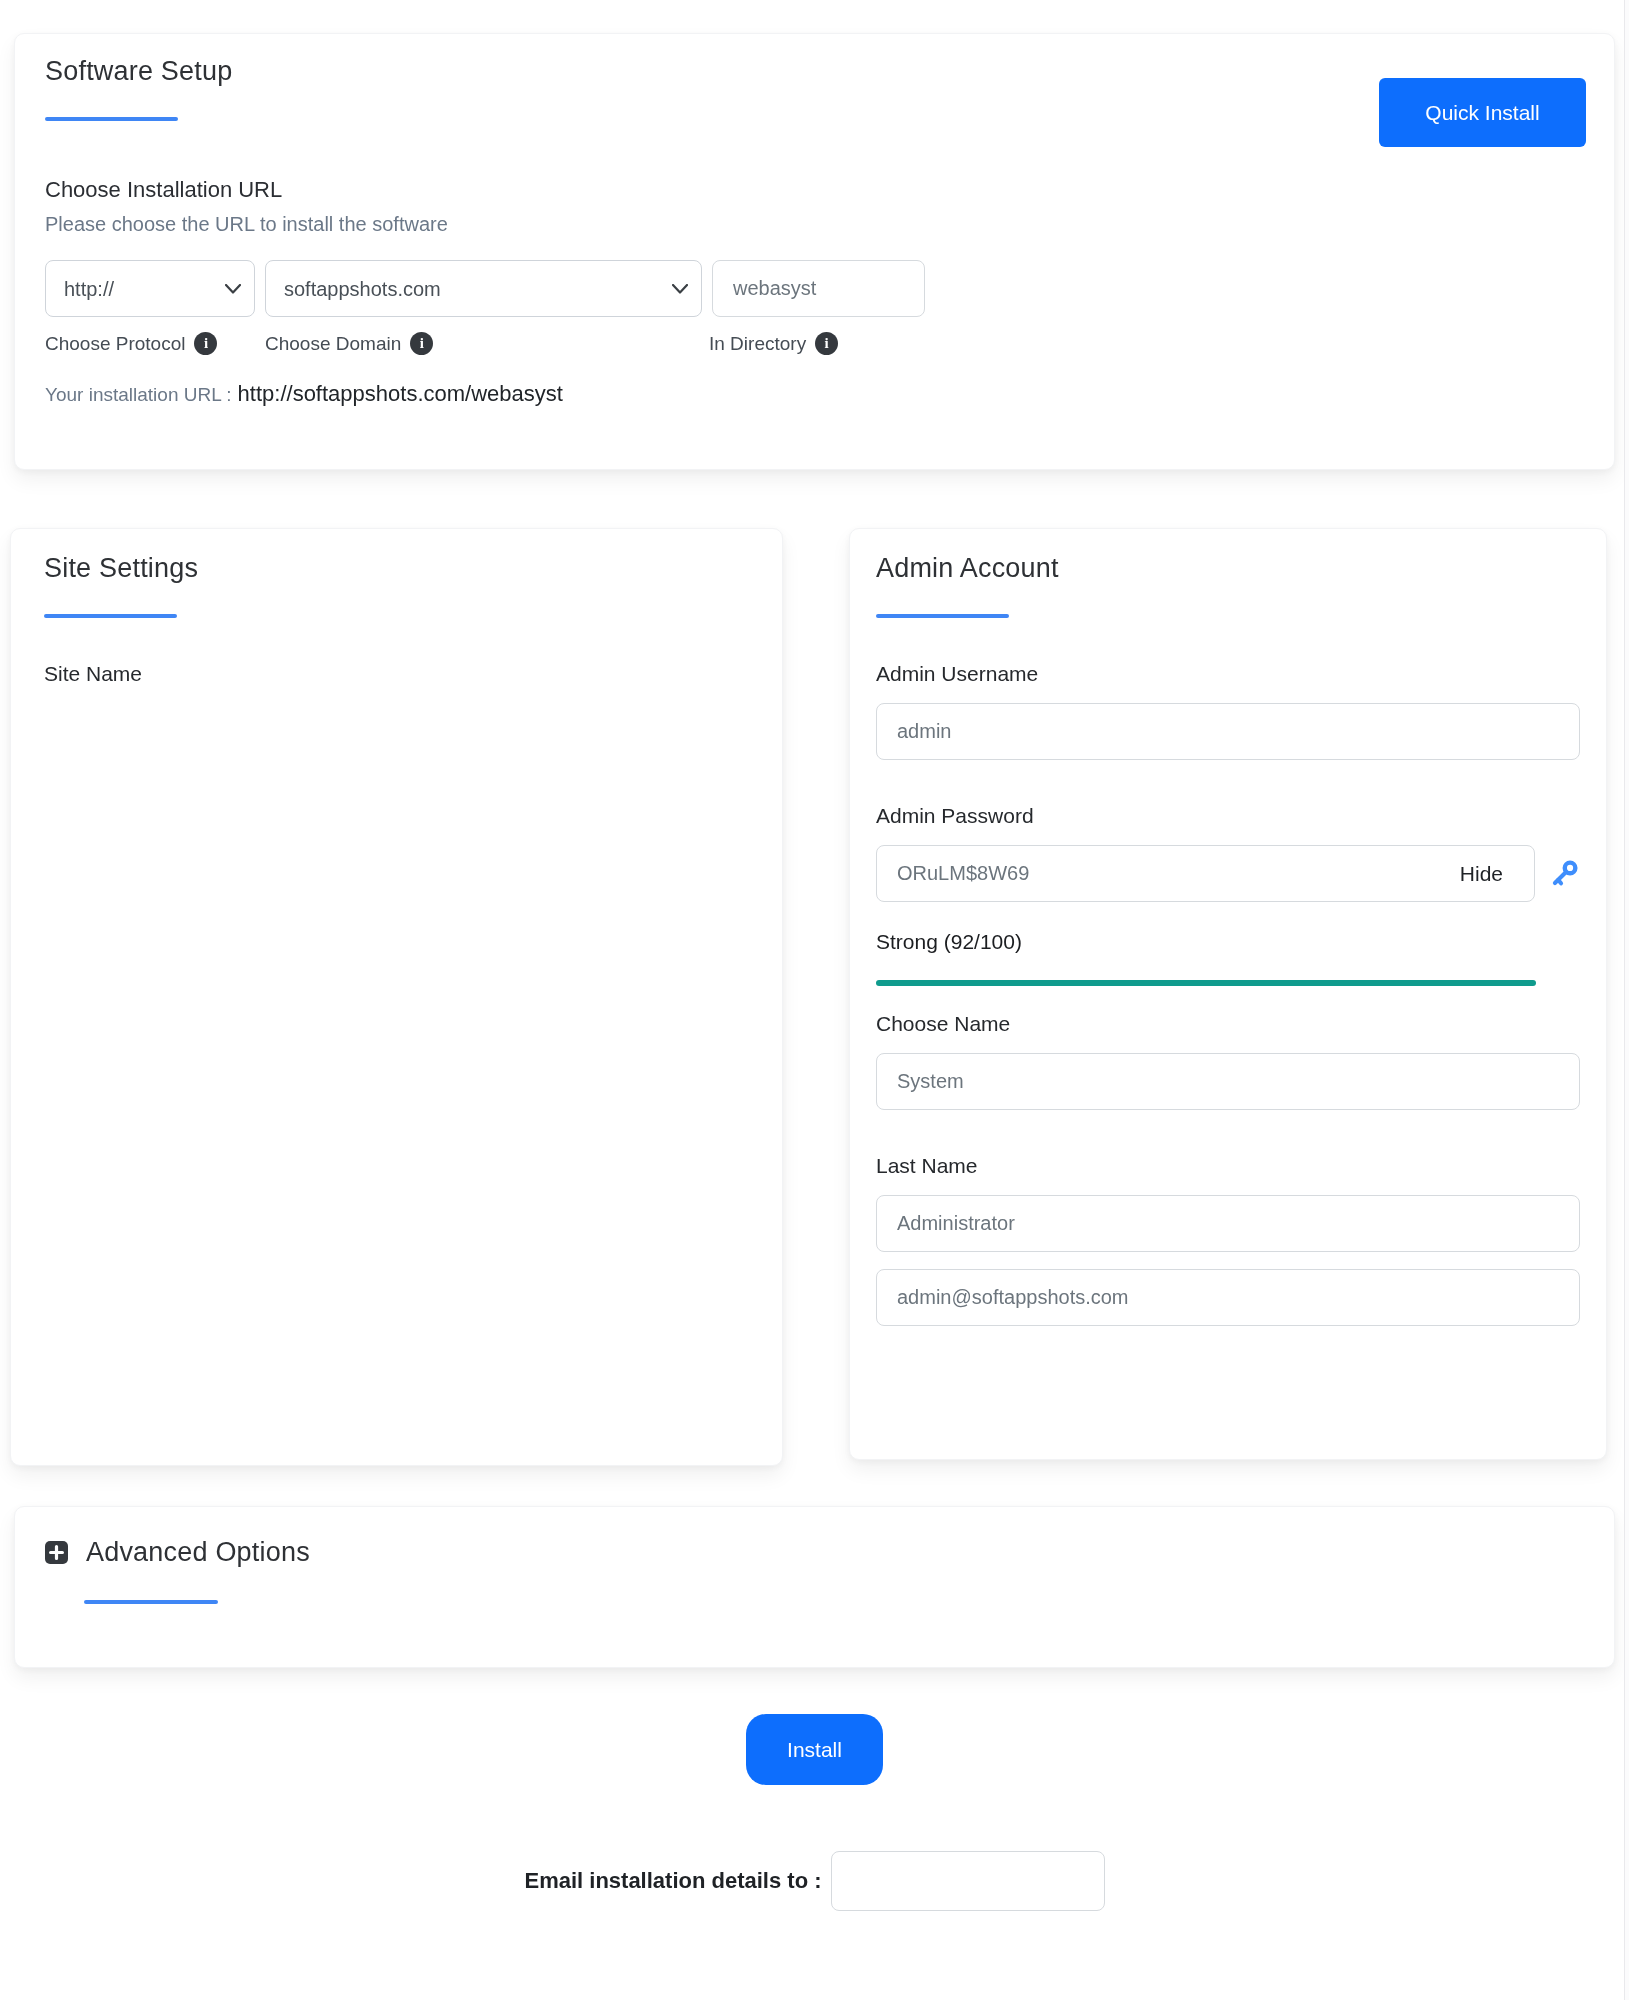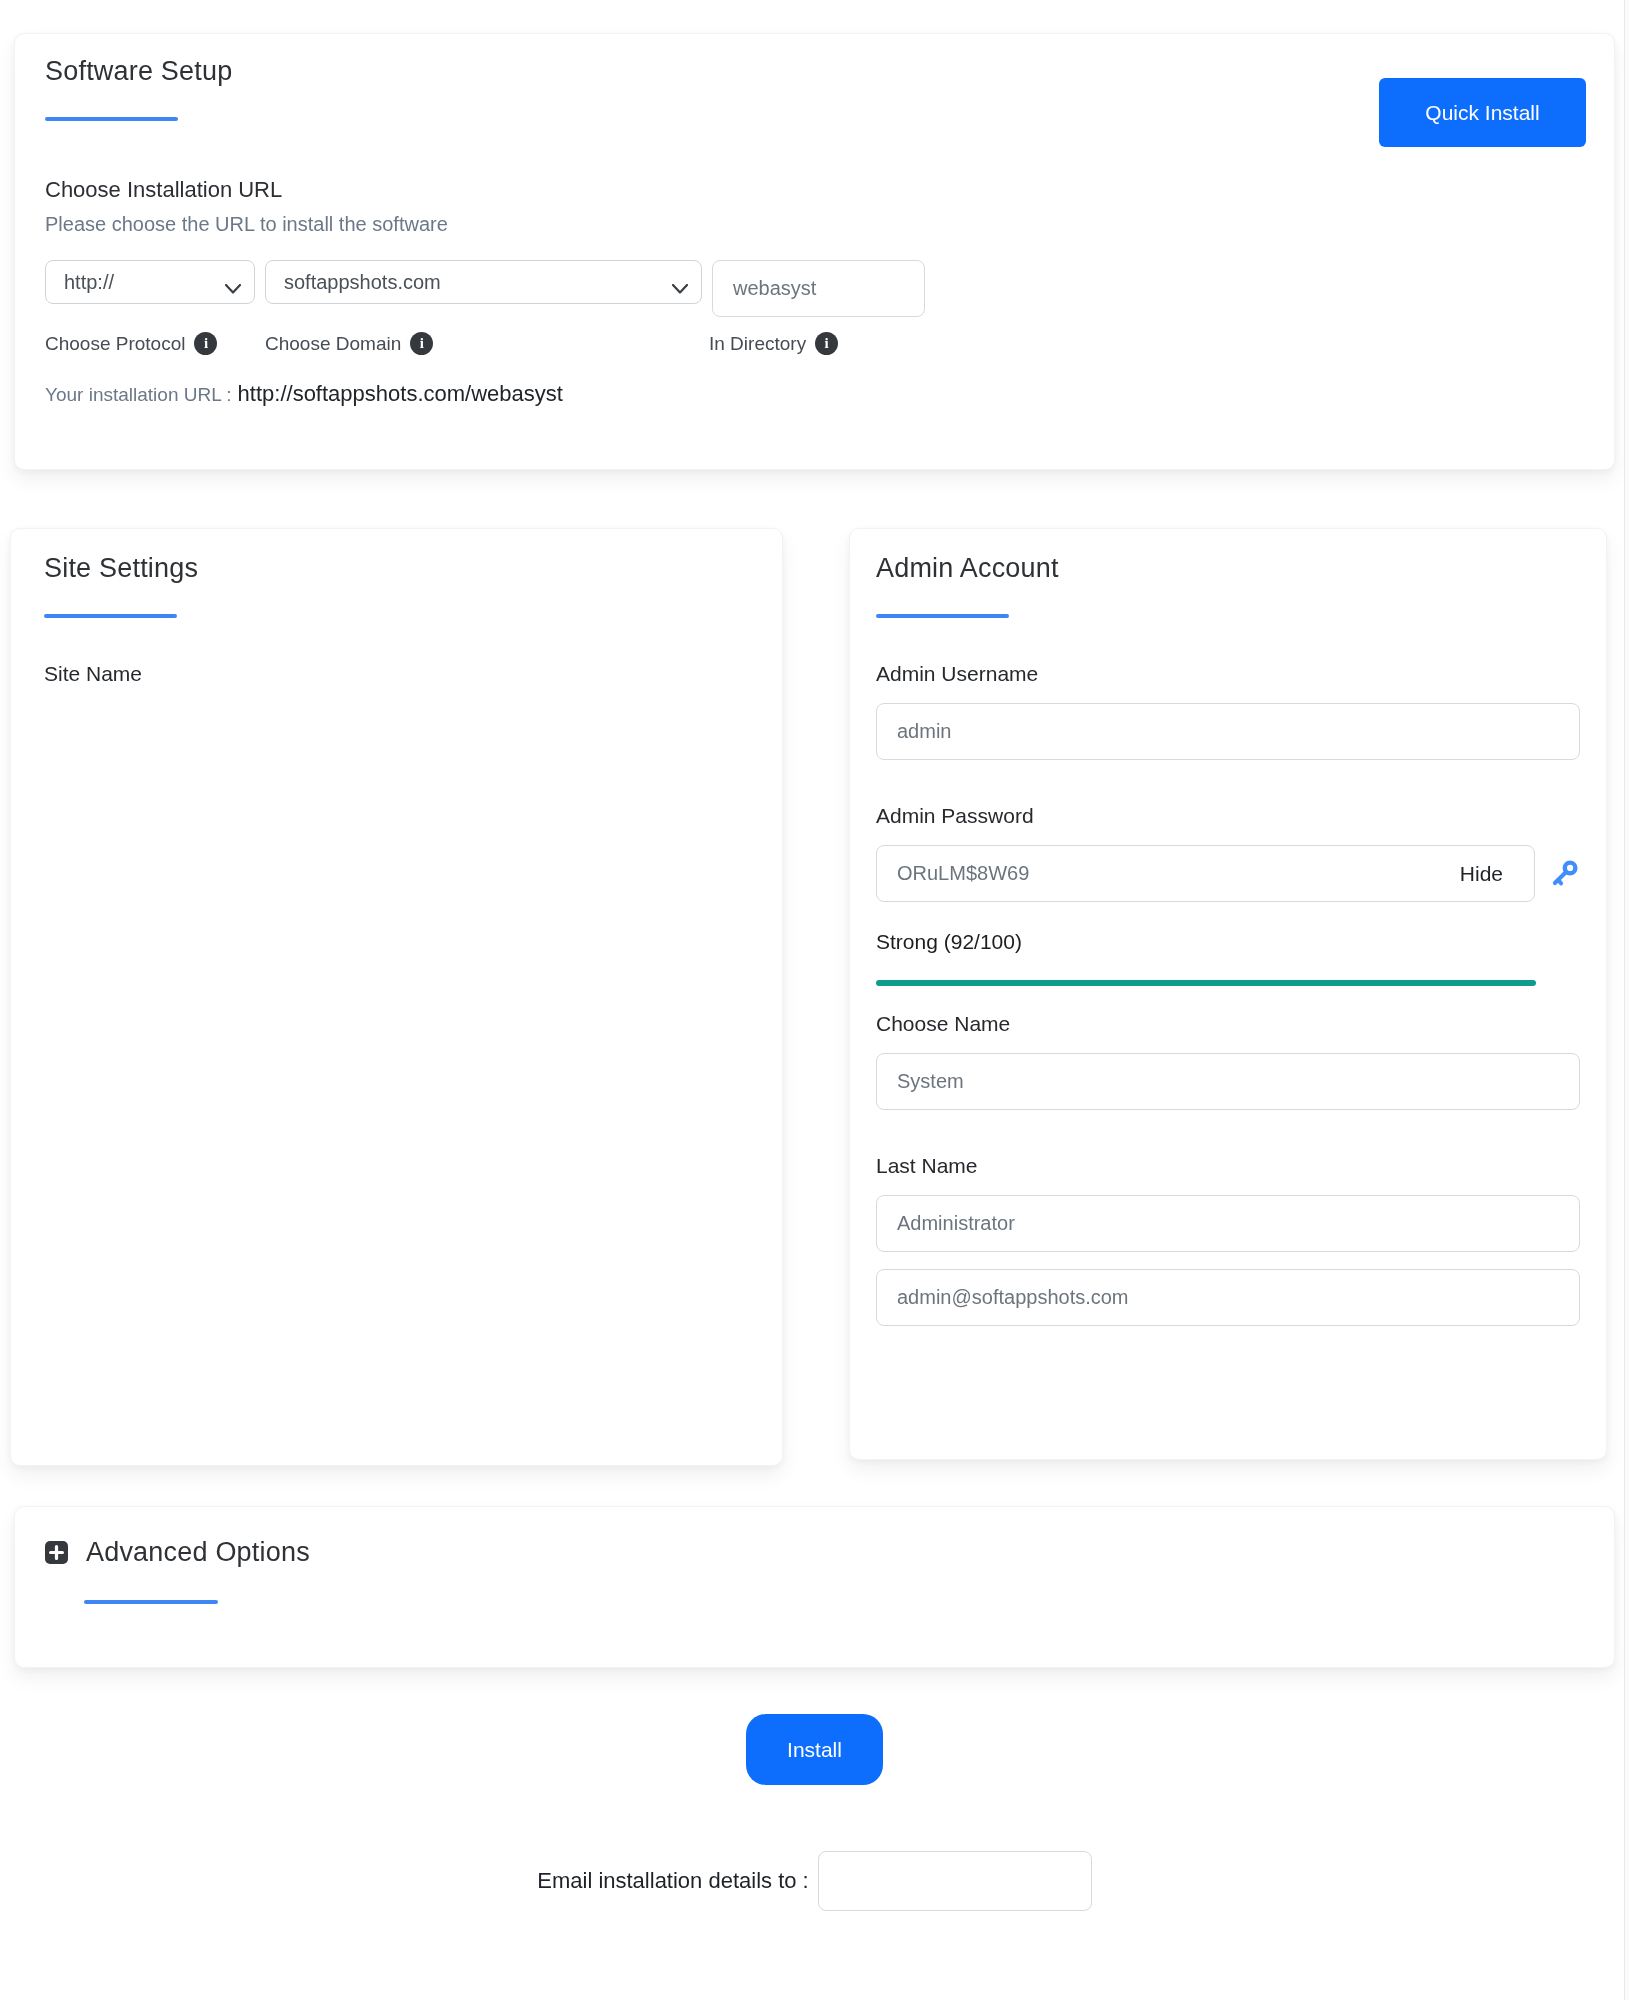--- a/index.html
+++ b/index.html
@@ -59,21 +59,21 @@
   }
   .section-subtitle {
     margin-top: 10px;
     font-size: 20px;
     color: #6b7888;
   }
   .url-row { margin-top: 24px; display: flex; gap: 10px; }
   .select-wrap { position: relative; }
   .select-wrap select {
     appearance: none; -webkit-appearance: none;
-    height: 44px;
+    height: 57px;
     border: 1px solid #cfd4da;
     border-radius: 8px;
     background: #fff;
     font-family: inherit;
     font-size: 20px;
     color: #495057;
     padding: 0 40px 0 18px;
     width: 100%;
   }
   .chevron {
@@ -164,21 +164,21 @@
     margin: 46px auto 0 auto;
     width: 137px; height: 71px;
     border-radius: 20px;
     font-size: 21px;
   }
   .email-row {
     margin-top: 66px;
     display: flex; align-items: center; justify-content: center;
     gap: 9px;
   }
-  .email-label { font-size: 22px; font-weight: 400; color: #1f2226; }
+  .email-label { font-size: 22px; font-weight: 700; color: #1f2226; }
   .email-input { width: 274px; height: 60px; border-radius: 8px; }
   
   .scroll-gutter {
     position: absolute; top: 0; right: 0;
     width: 5px; height: 2000px;
     background: #fbfbfc;
     border-left: 1px solid #e9e9ec;
   }
 </style>
 </head>

